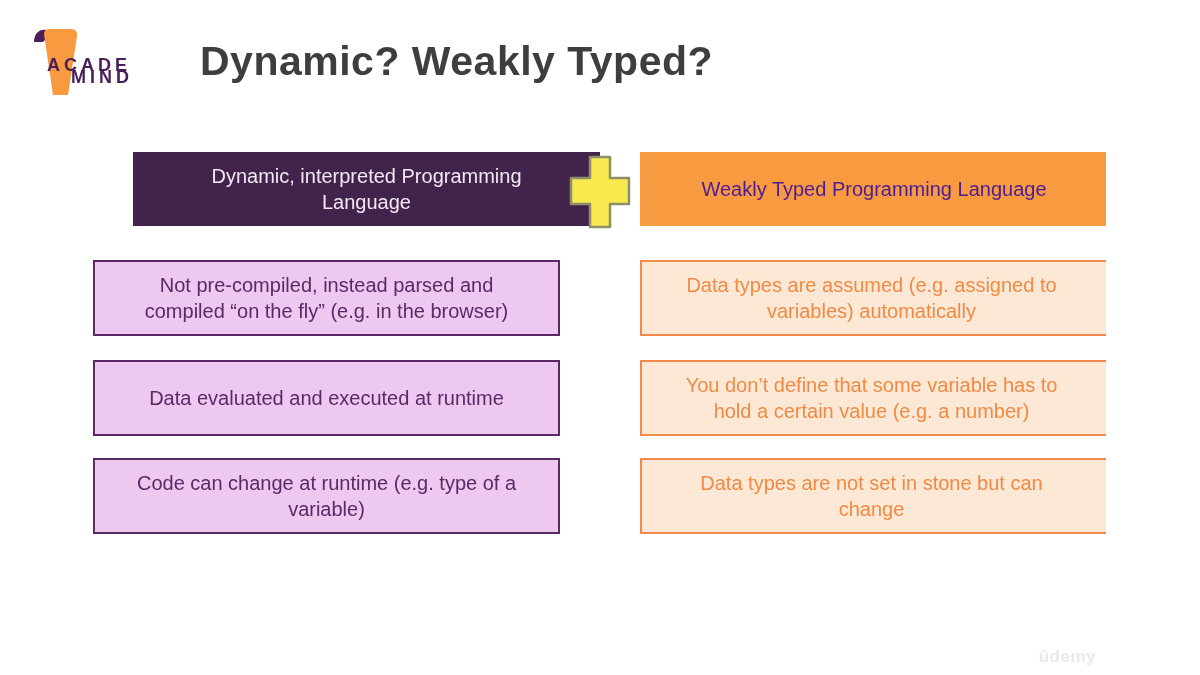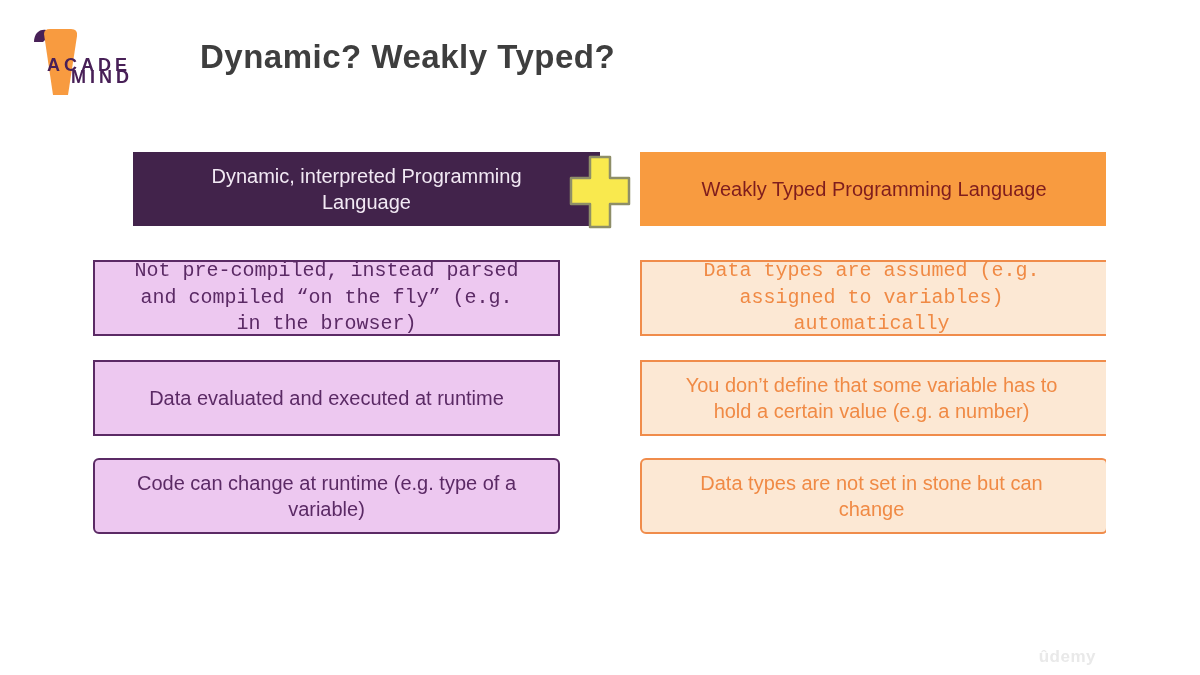--- a/index.html
+++ b/index.html
@@ -27,21 +27,21 @@
     color: #482057;
   }
   .logo-line1 { left: 17px; top: 30px; }
   .logo-line2 { left: 41px; top: 42px; }
 
   
   .page-title {
     position: absolute;
     left: 200px;
     top: 38px;
-    font-size: 33px;
+    font-size: 41px;
     font-weight: bold;
     color: #3E3E3E;
     letter-spacing: 0.5px;
   }
 
   
   .box {
     position: absolute;
     box-sizing: border-box;
     display: flex;
@@ -50,29 +50,29 @@
     text-align: center;
     font-size: 20px;
     line-height: 1.32;
   }
   .col-left  { left: 93px;  width: 467px; }
   .col-right { left: 640px; width: 468px; }
 
   .header-box { top: 152px; height: 74px; padding: 0 30px; }
   .header-left  { background: #42234B; color: #F2E9F4; margin-left: 40px; }
   .header-left .inner { max-width: 370px; }
-  .header-right { background: #F89B40; color: #7f1d1d; }
+  .header-right { background: #F89B40; color: #4c1d95; }
 
   .item-box { height: 76px; padding: 0 28px; }
   .item-left  { background: #EDC8F0; border: 2px solid #5B2A65; color: #5B2A65; }
   .item-right { background: #FCE8D4; border: 2px solid #F08C4B; color: #F08A45; padding-left: 23px; }
 
-  .row-1 { top: 260px; font-family: Liberation Mono, monospace; }
+  .row-1 { top: 260px; }
   .row-2 { top: 360px; }
-  .row-3 { top: 458px; border-radius: 6px; }
+  .row-3 { top: 458px; }
 
   
   .plus-wrap { position: absolute; left: 569px; top: 155px; width: 62px; height: 74px; }
 
   
   .watermark {
     position: absolute;
     right: 10px;
     bottom: 8px;
     font-size: 17px;

